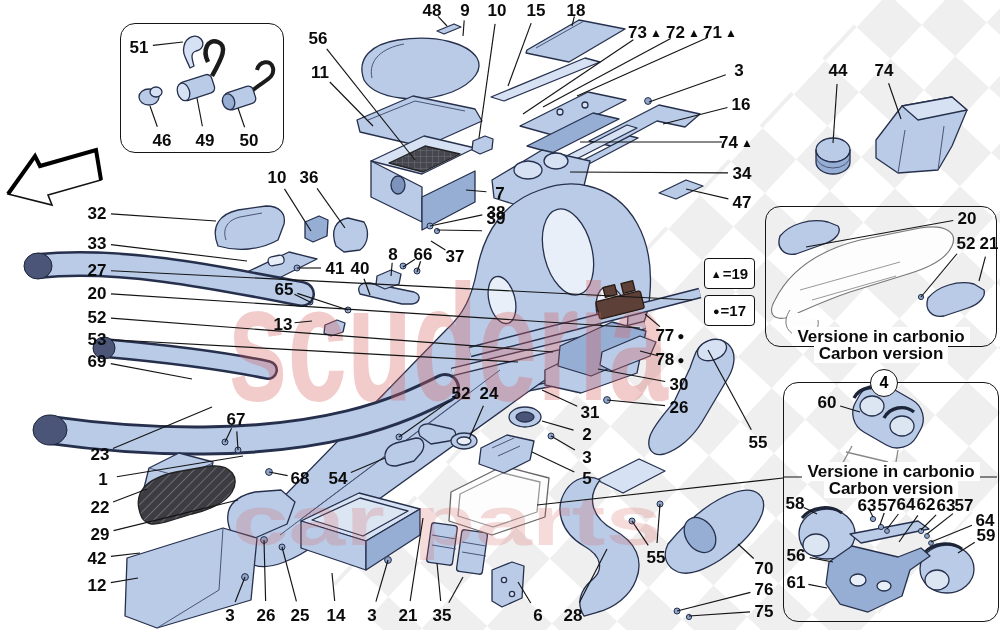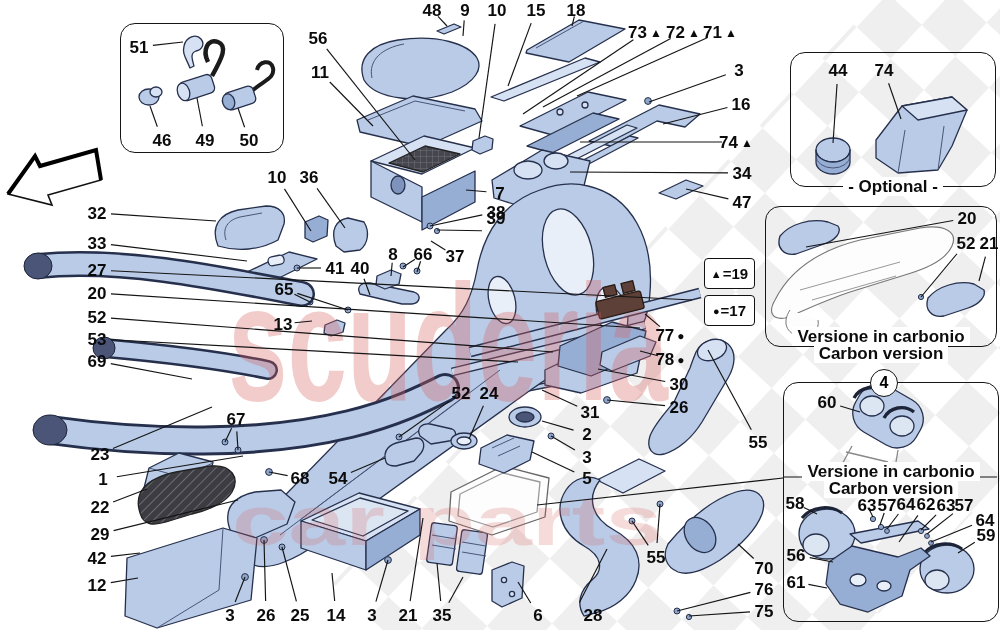--- a/index.html
+++ b/index.html
@@ -357,25 +357,20 @@
       <line x1="936.1005050633884" y1="514.8994949366116" x2="921" y2="530"></line>
       <line x1="952.9812171878817" y1="513.6363432851738" x2="927" y2="534"></line>
       <line x1="972.0347069632263" y1="525.2821564223892" x2="931" y2="542"></line>
       <line x1="974.8" y1="542.2" x2="958" y2="553"></line>
       <line x1="809.7559834397589" y1="557.602483353468" x2="833" y2="562"></line>
       <line x1="808.4" y1="584.4" x2="827" y2="588"></line>
     </svg>
 
   <div class="sbox" style="left:120px;top:23px;width:162px;height:128px;"></div>
 
-  <div class="sbox" style="left:790px;top:52px;width:204px;height:133px;">
-    <div class="slabel" style="top:125px;">
-      <span>- Optional -</span>
-    </div>
-  </div>
 
   <div class="sbox" style="left:765px;top:206px;width:230px;height:139px;">
     <div class="slabel" style="top:121px;">
       <div><span>Versione in carbonio</span></div>
       <div><span>Carbon version</span></div>
     </div>
   </div>
 
   <div class="sbox" style="left:783px;top:382px;width:214px;height:238px;">
     <div class="badge">4</div>
@@ -595,21 +590,21 @@
       </div>
       <div class="callout" style="left: 408px; top: 615px;">
         <span>21</span>
       </div>
       <div class="callout" style="left: 442px; top: 615px;">
         <span>35</span>
       </div>
       <div class="callout" style="left: 538px; top: 615px;">
         <span>6</span>
       </div>
-      <div class="callout" style="left: 593px; top: 615px; text-align: center;">
+      <div class="callout" style="left: 573px; top: 615px; text-align: center;">
         <span>28</span>
       </div>
       <div class="callout" style="left: 758px; top: 442px;">
         <span>55</span>
       </div>
       <div class="callout" style="left: 656px; top: 557px;">
         <span>55</span>
       </div>
       <div class="callout" style="left: 764px; top: 568px;">
         <span>70</span>

